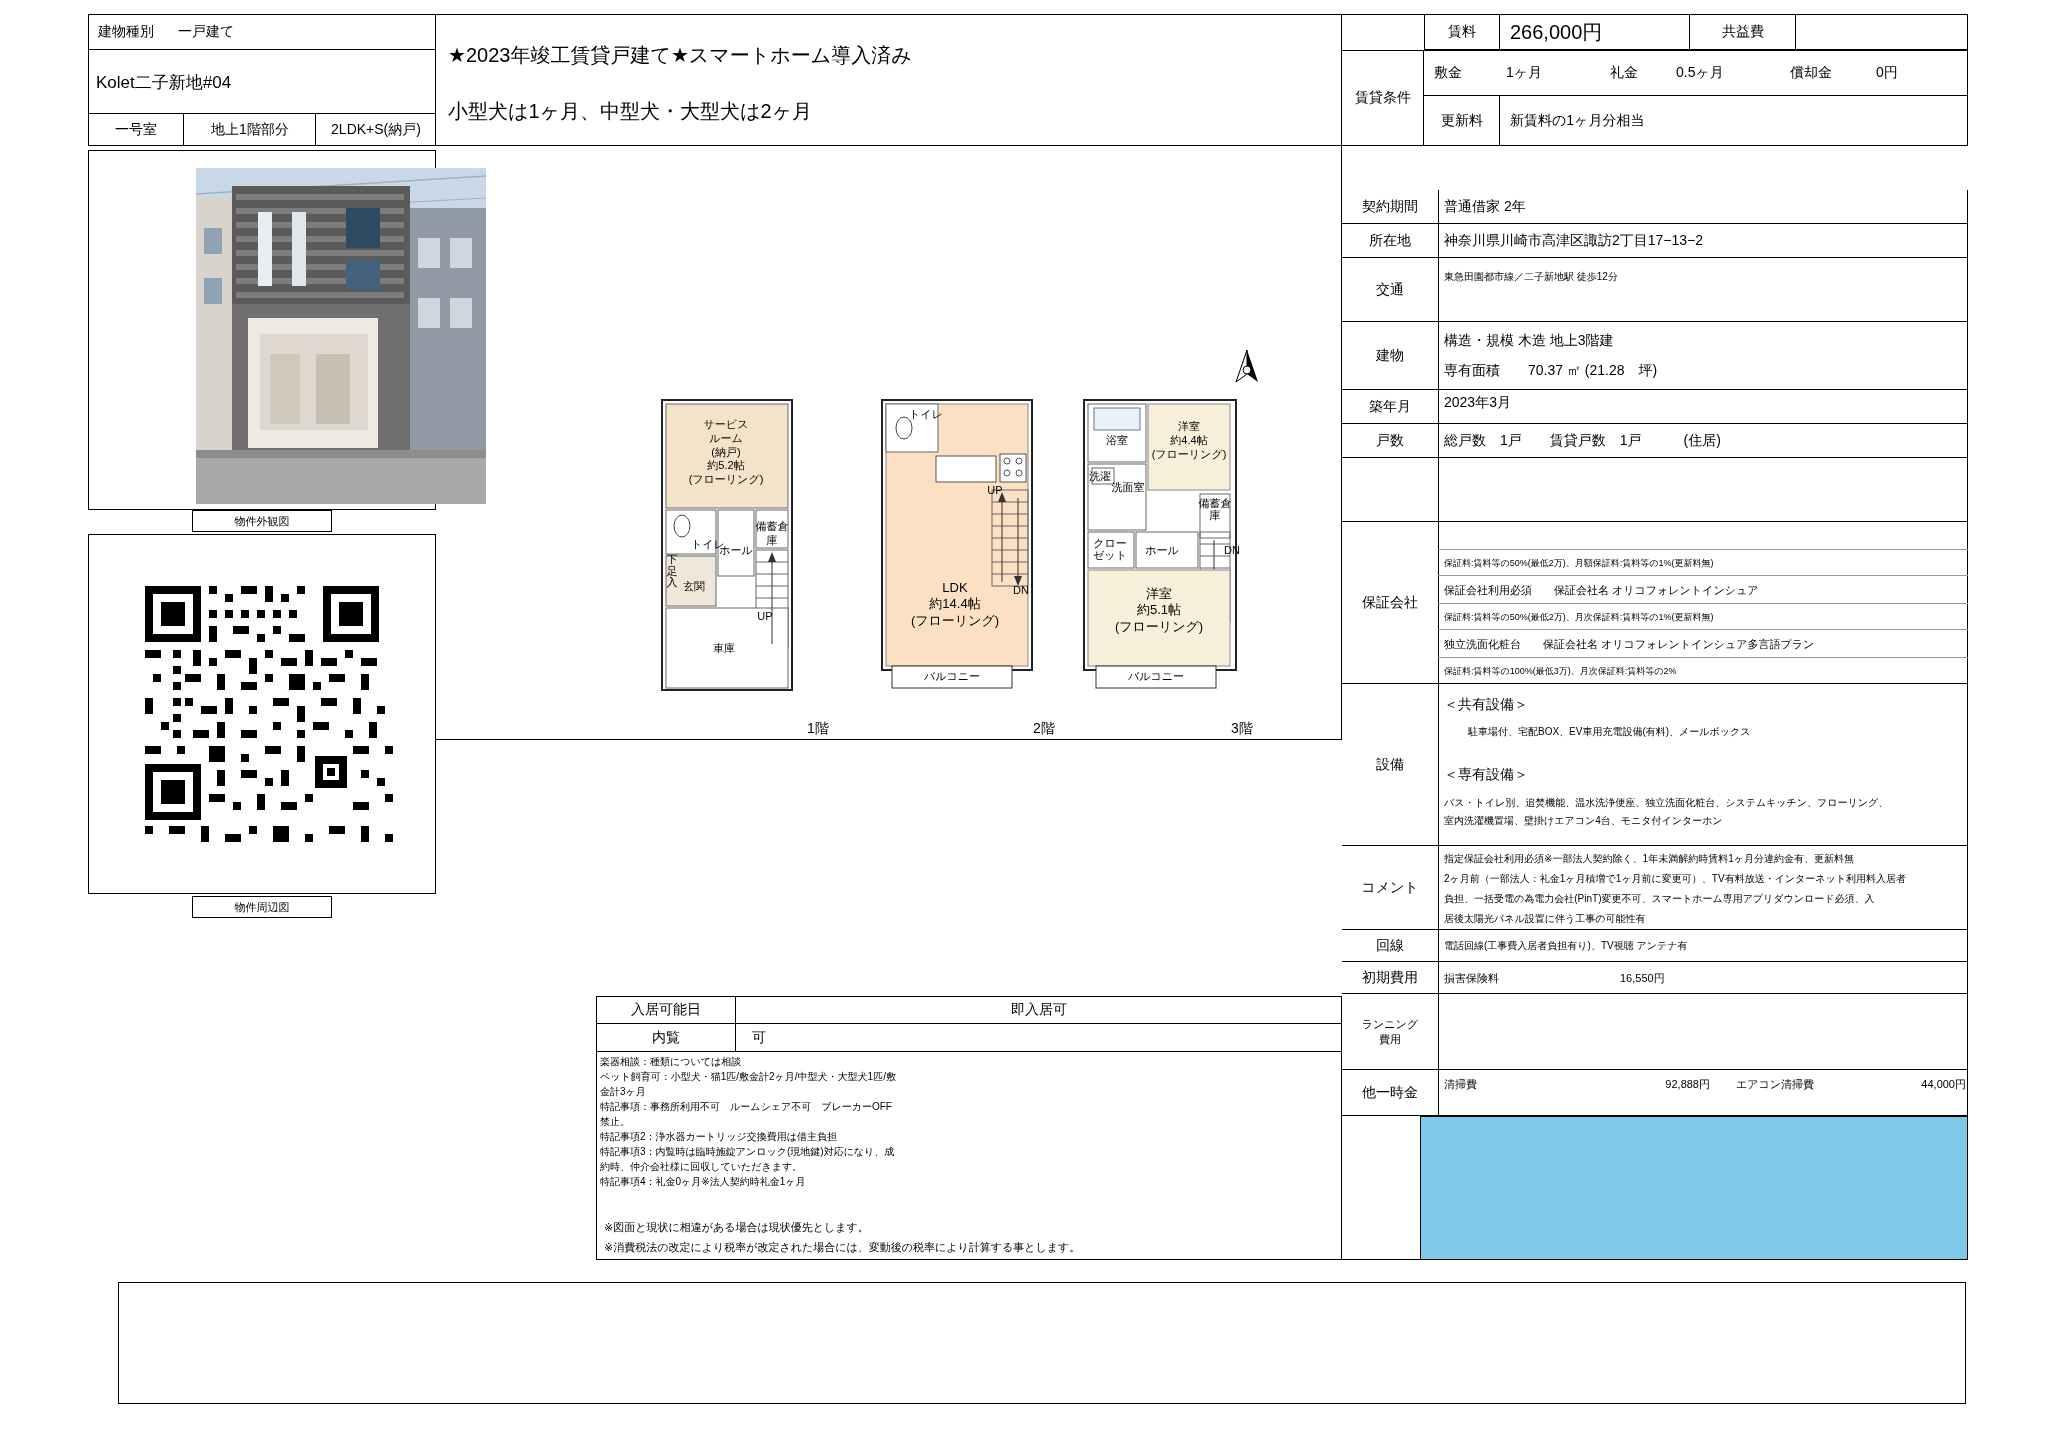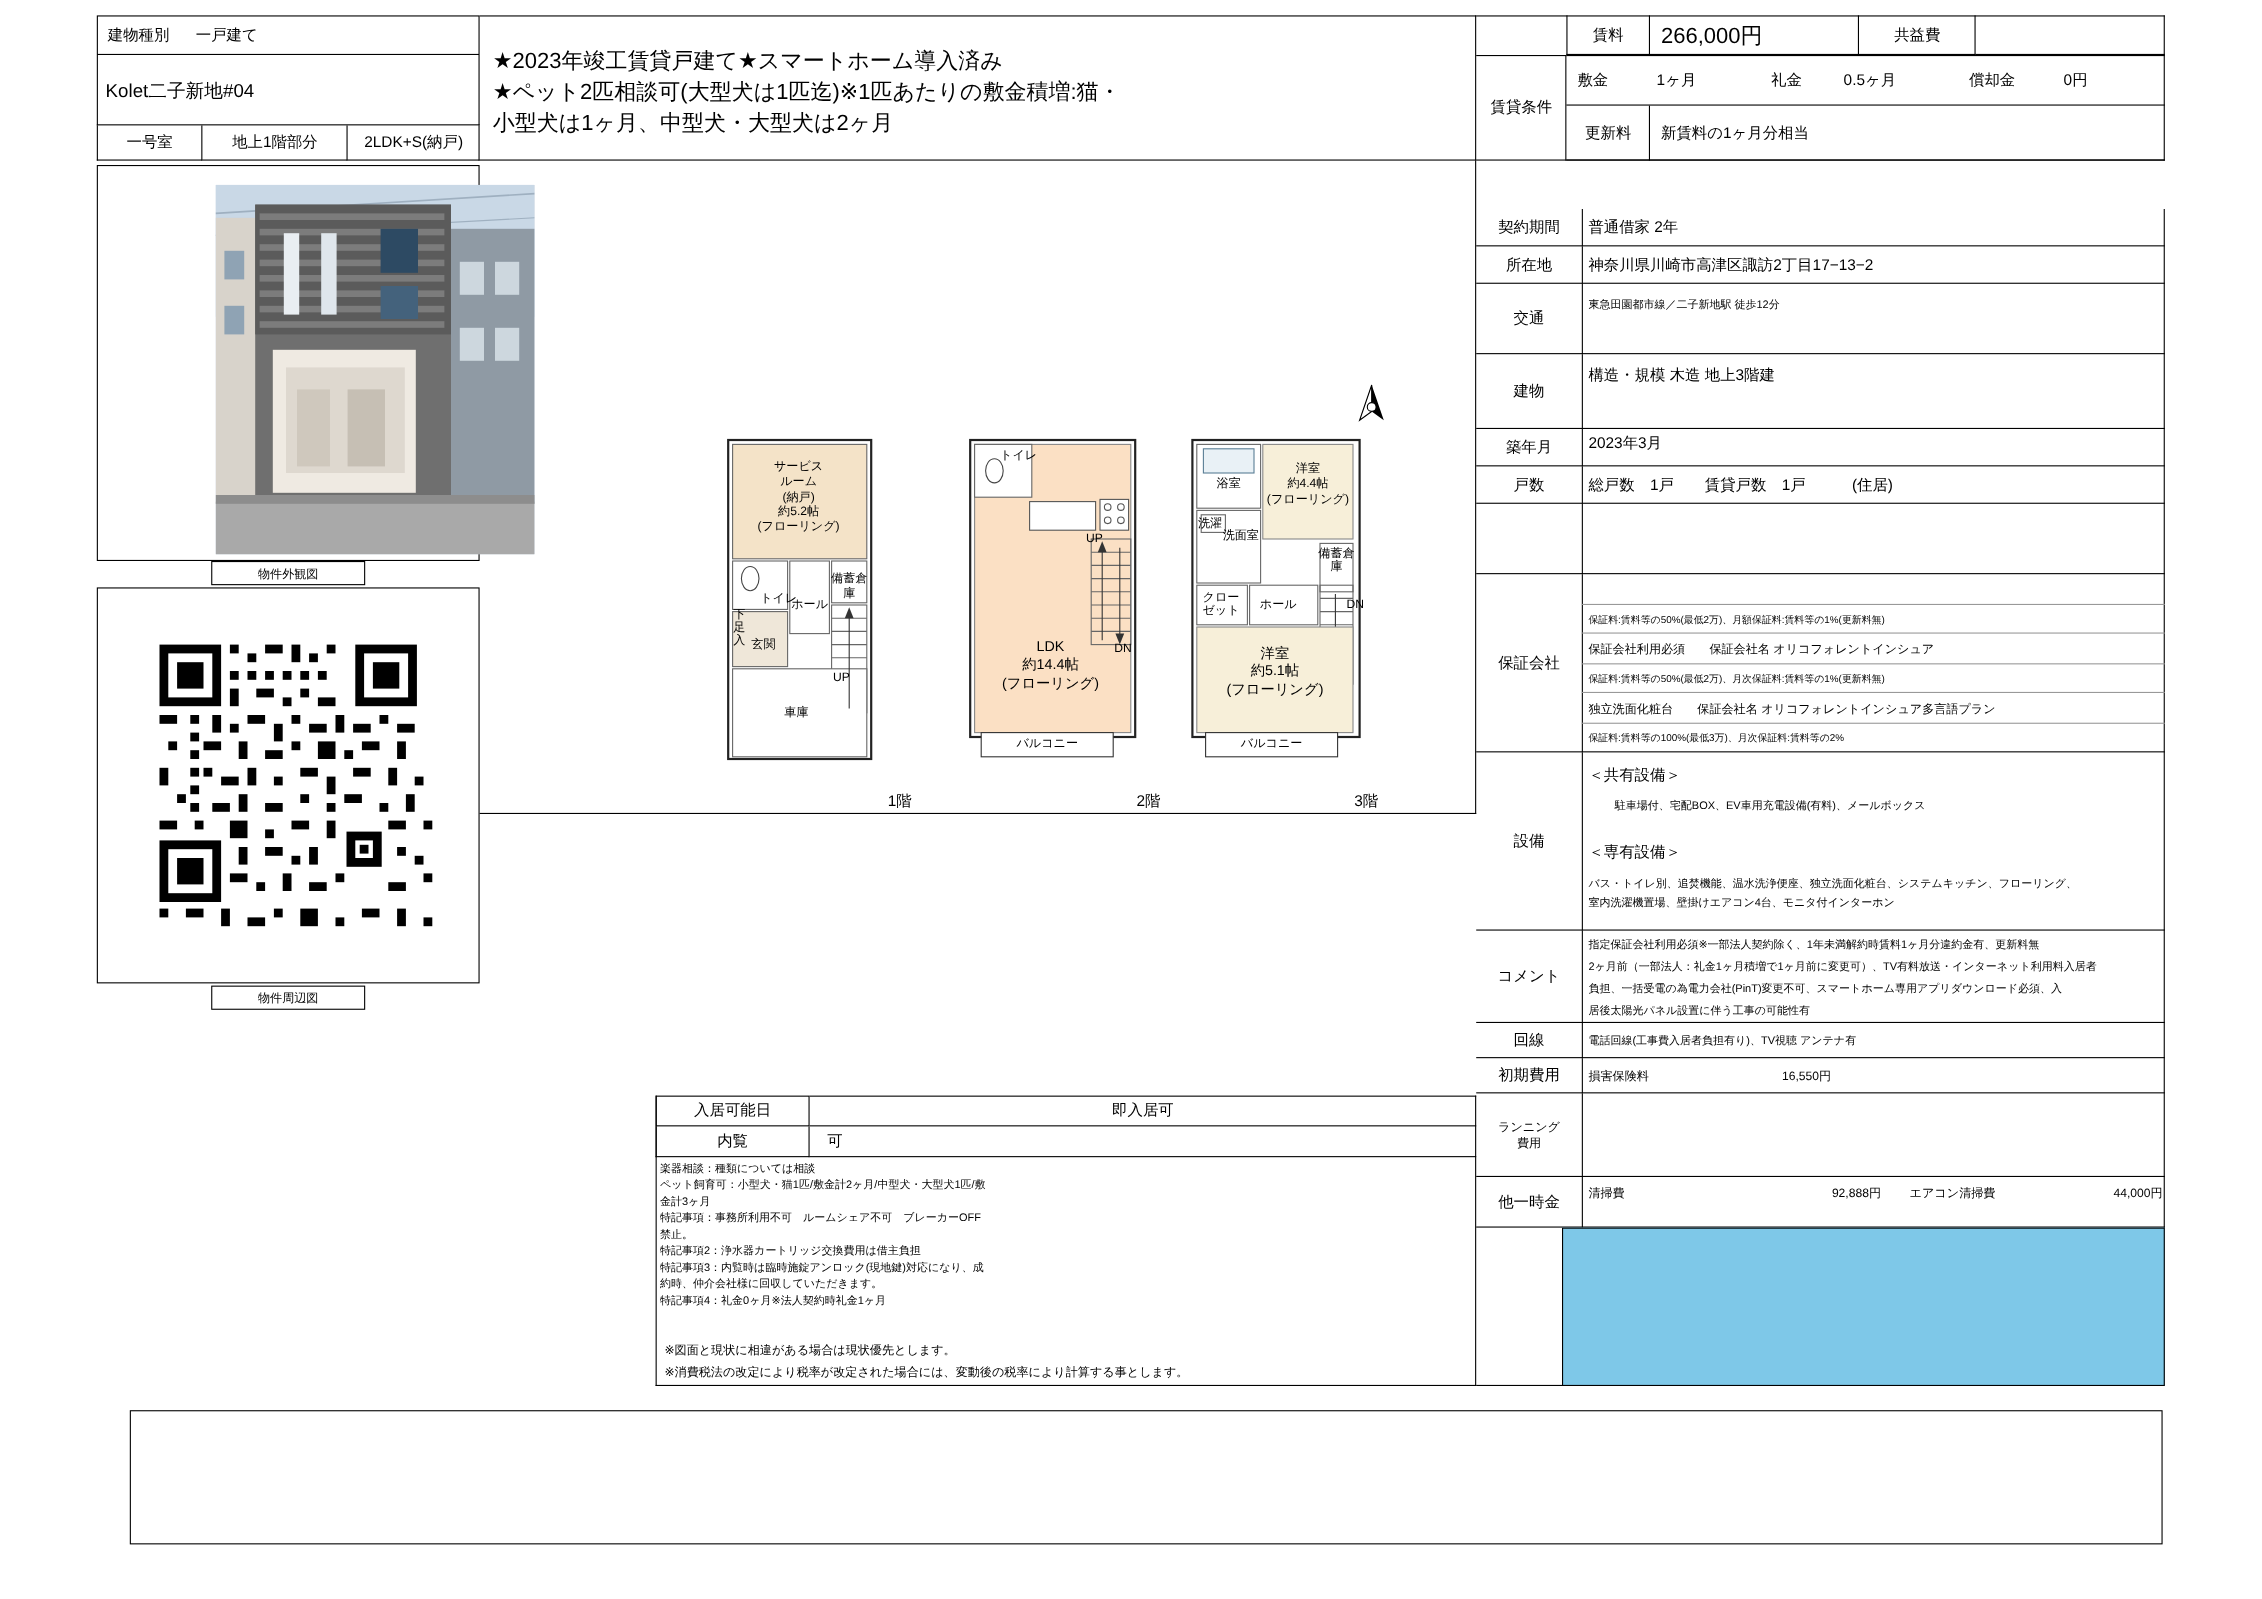--- a/index.html
+++ b/index.html
@@ -36,21 +36,20 @@
 
   <div class="bx" style="left:88px;top:114px;width:96px;height:32px;border-top:none;"></div>
   <div class="txt c md" style="left:88px;top:114px;width:96px;height:32px;">一号室</div>
   <div class="bx" style="left:184px;top:114px;width:132px;height:32px;border-top:none;border-left:none;"></div>
   <div class="txt c md" style="left:184px;top:114px;width:132px;height:32px;">地上1階部分</div>
   <div class="bx" style="left:316px;top:114px;width:120px;height:32px;border-top:none;border-left:none;"></div>
   <div class="txt c md" style="left:316px;top:114px;width:120px;height:32px;">2LDK+S(納戸)</div>
 
   <div class="bx" style="left:436px;top:14px;width:906px;height:132px;border-left:none;"></div>
   <div class="txt l xl b" style="left:448px;top:42px;width:890px;height:26px;">★2023年竣工賃貸戸建て★スマートホーム導入済み</div>
-  <div class="txt l xl b" style="left:448px;top:70px;width:890px;height:26px;">★ペット2匹相談可(大型犬は1匹迄)※1匹あたりの敷金積増:猫・</div>
   <div class="txt l xl b" style="left:448px;top:98px;width:890px;height:26px;">小型犬は1ヶ月、中型犬・大型犬は2ヶ月</div>
 
   <div class="bx" style="left:1342px;top:14px;width:626px;height:132px;border-left:none;"></div>
 
   <div class="bx" style="left:1424px;top:14px;width:76px;height:36px;border-top:none;"></div>
   <div class="txt c md" style="left:1424px;top:14px;width:76px;height:36px;">賃料</div>
   <div class="bx" style="left:1500px;top:14px;width:190px;height:36px;border-top:none;border-left:none;"></div>
   <div class="txt l xl b" style="left:1510px;top:14px;width:190px;height:36px;">266,000円</div>
   <div class="bx" style="left:1690px;top:14px;width:106px;height:36px;border-top:none;border-left:none;"></div>
   <div class="txt c md" style="left:1690px;top:14px;width:106px;height:36px;">共益費</div>
@@ -424,20 +423,21 @@
   <div class="bx" style="left:1438px;top:224px;width:0;height:34px;border:none;border-left:1px solid #000;"></div>
 
   <div class="bx" style="left:1342px;top:258px;width:626px;height:64px;border:none;border-bottom:1px solid #000;"></div>
   <div class="txt c md" style="left:1342px;top:258px;width:96px;height:64px;">交通</div>
   <div class="txt l xs" style="left:1444px;top:266px;width:520px;height:22px;">東急田園都市線／二子新地駅 徒歩12分</div>
   <div class="bx" style="left:1438px;top:258px;width:0;height:64px;border:none;border-left:1px solid #000;"></div>
 
   <div class="bx" style="left:1342px;top:322px;width:626px;height:68px;border:none;border-bottom:1px solid #000;"></div>
   <div class="txt c md" style="left:1342px;top:322px;width:96px;height:68px;">建物</div>
   <div class="txt l md" style="left:1444px;top:326px;width:520px;height:30px;">構造・規模 木造 地上3階建</div>
+  <div class="txt l md" style="left:1444px;top:356px;width:520px;height:30px;">専有面積　　70.37 ㎡ (21.28　坪)</div>
   <div class="bx" style="left:1438px;top:322px;width:0;height:68px;border:none;border-left:1px solid #000;"></div>
 
   <div class="bx" style="left:1342px;top:390px;width:626px;height:34px;border:none;border-bottom:1px solid #000;"></div>
   <div class="txt c md" style="left:1342px;top:390px;width:96px;height:34px;">築年月</div>
   <div class="txt l md" style="left:1444px;top:386px;width:520px;height:34px;">2023年3月</div>
   <div class="bx" style="left:1438px;top:390px;width:0;height:34px;border:none;border-left:1px solid #000;"></div>
 
   <div class="bx" style="left:1342px;top:424px;width:626px;height:34px;border:none;border-bottom:1px solid #000;"></div>
   <div class="txt c md" style="left:1342px;top:424px;width:96px;height:34px;">戸数</div>
   <div class="txt l md" style="left:1444px;top:424px;width:520px;height:34px;">総戸数　1戸　　賃貸戸数　1戸　　　(住居)</div>

